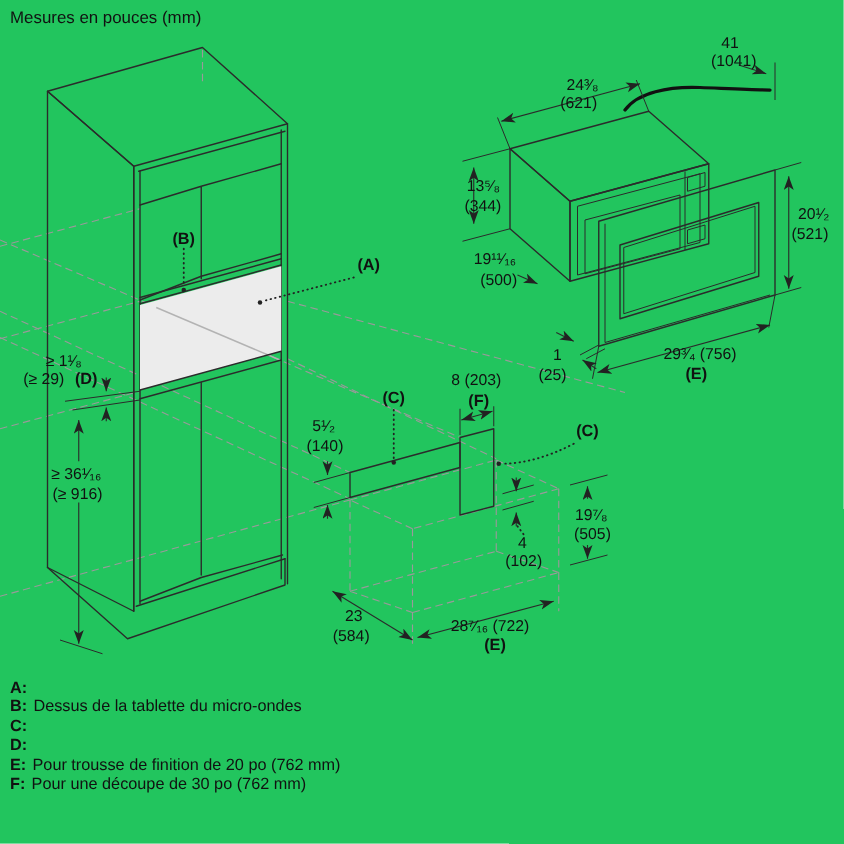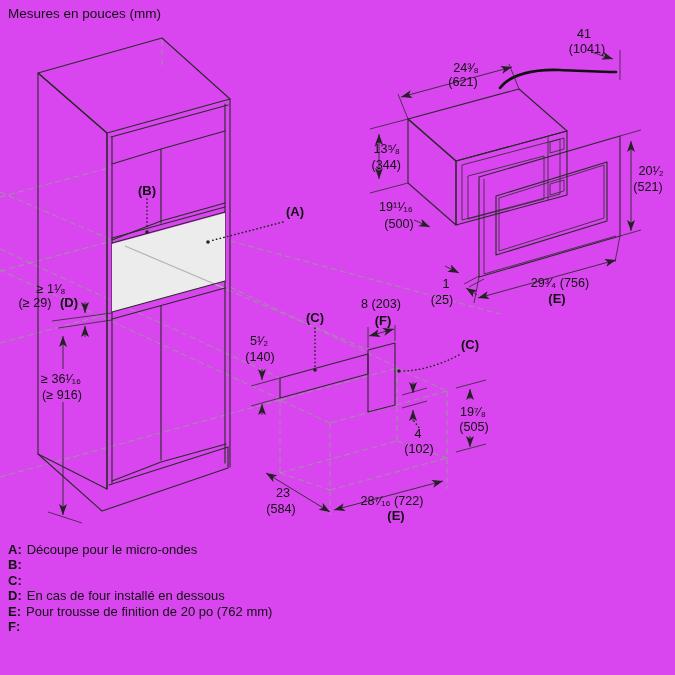--- a/index.html
+++ b/index.html
@@ -1,16 +1,16 @@
 <!DOCTYPE html>
 <html><head>
 <meta charset="utf-8">
 <style>
   html,body{margin:0;padding:0;background:#fff;}
-  #stage{position:relative;width:675px;height:675px;background:#d946ef;overflow:hidden;
+  #stage{position:relative;width:675px;height:675px;background:#22c55e;overflow:hidden;
          font-family:"Liberation Sans","DejaVu Sans",sans-serif;color:#1a1a1a;}
   #title{position:absolute;left:8px;top:6px;font-size:13.5px;color:#111;}
   svg{position:absolute;left:0;top:0;}
   svg text{font-family:"Liberation Sans","DejaVu Sans",sans-serif;font-size:12.6px;fill:#111;}
   svg text.lbl{font-weight:bold;font-size:13px;}
   .solid{stroke:#2b2b2b;stroke-width:1.1;fill:none;stroke-linejoin:round;stroke-linecap:round;}
   .thin{stroke:#2b2b2b;stroke-width:0.8;fill:none;}
   .dim{stroke:#2b2b2b;stroke-width:0.9;fill:none;}
   .dash{stroke:#9a9a9a;stroke-width:0.9;fill:none;stroke-dasharray:6 3.5;}
   .dots{stroke:#222;stroke-width:1.5;fill:none;stroke-dasharray:0.4 3.4;stroke-linecap:round;}
@@ -199,33 +199,33 @@
 
       <path class="dim" d="M334,510 L443,481" marker-start="url(#ah)" marker-end="url(#ah)"></path>
       <text x="392" y="505" text-anchor="middle">28⁷⁄₁₆ (722)</text>
       <text class="lbl" x="396" y="520" text-anchor="middle">(E)</text>
     </g>
   </svg>
 
   <div id="legend">
     <div class="row">
         <span class="k">A:</span>
-        <span>Découpe pour le micro-ondes</span>
       </div>
     <div class="row">
         <span class="k">B:</span>
+        <span>Dessus de la tablette du micro-ondes</span>
       </div>
     <div class="row">
         <span class="k">C:</span>
       </div>
     <div class="row">
         <span class="k">D:</span>
-        <span>En cas de four installé en dessous</span>
       </div>
     <div class="row">
         <span class="k">E:</span>
         <span>Pour trousse de finition de 20 po (762 mm)</span>
       </div>
     <div class="row">
         <span class="k">F:</span>
+        <span>Pour une découpe de 30 po (762 mm)</span>
       </div>
   </div>
 </div>
 
 </body></html>

